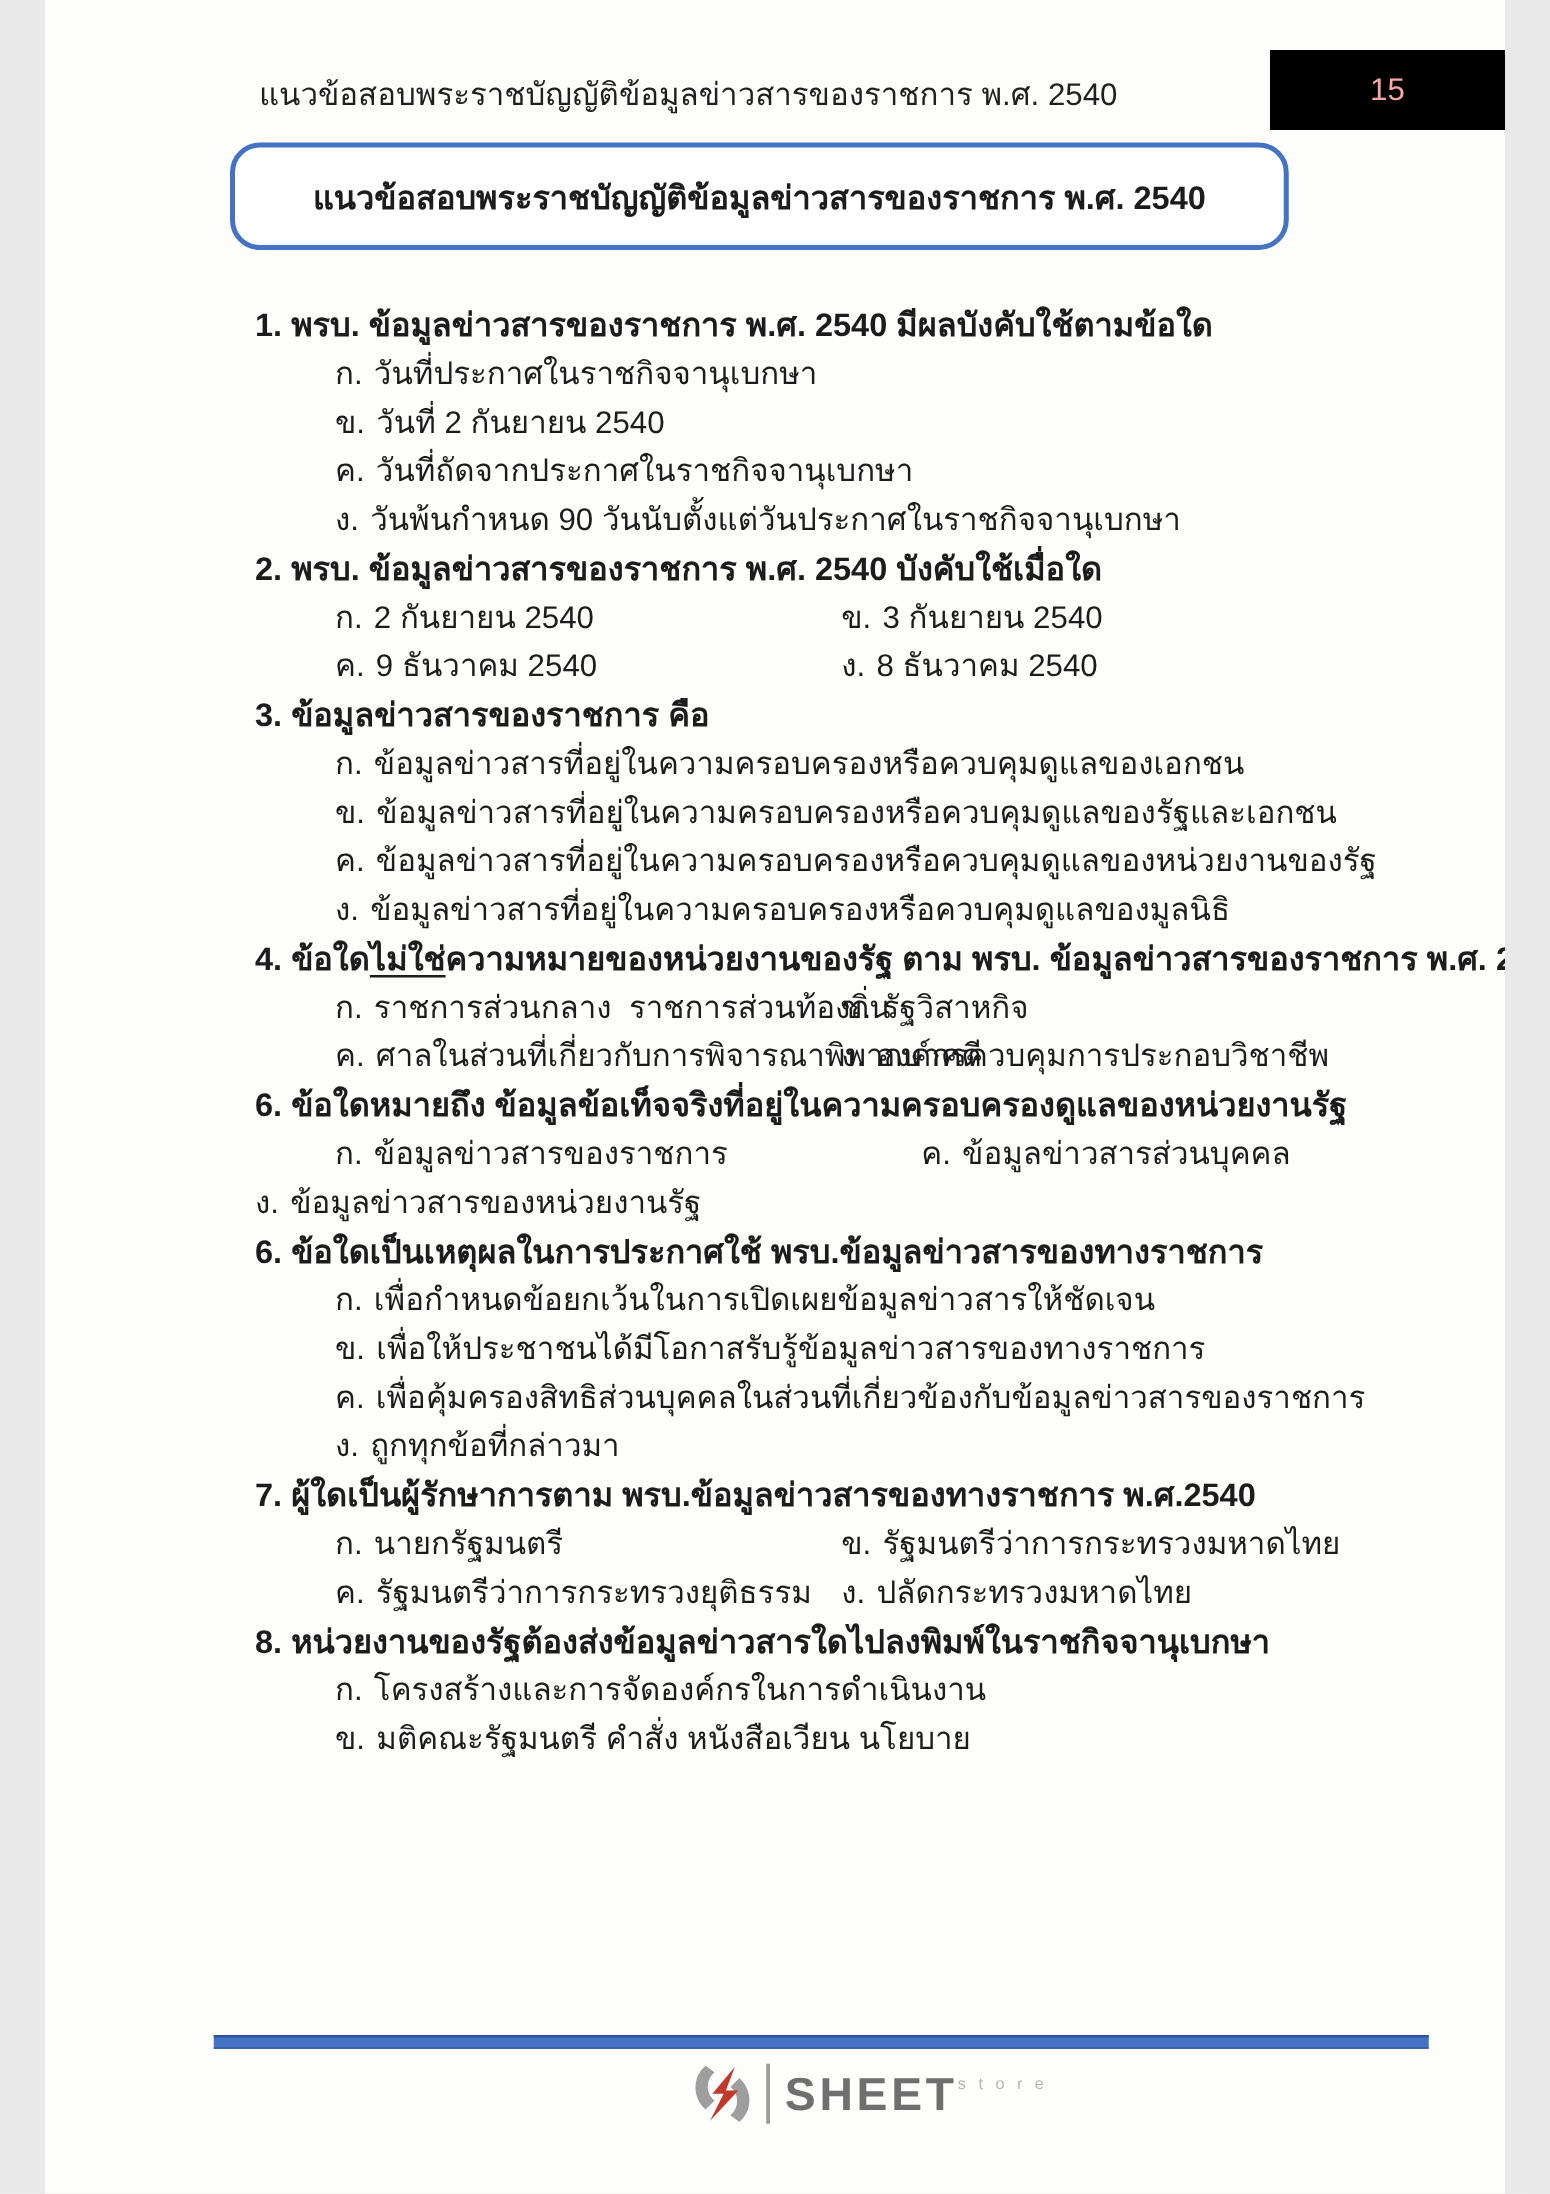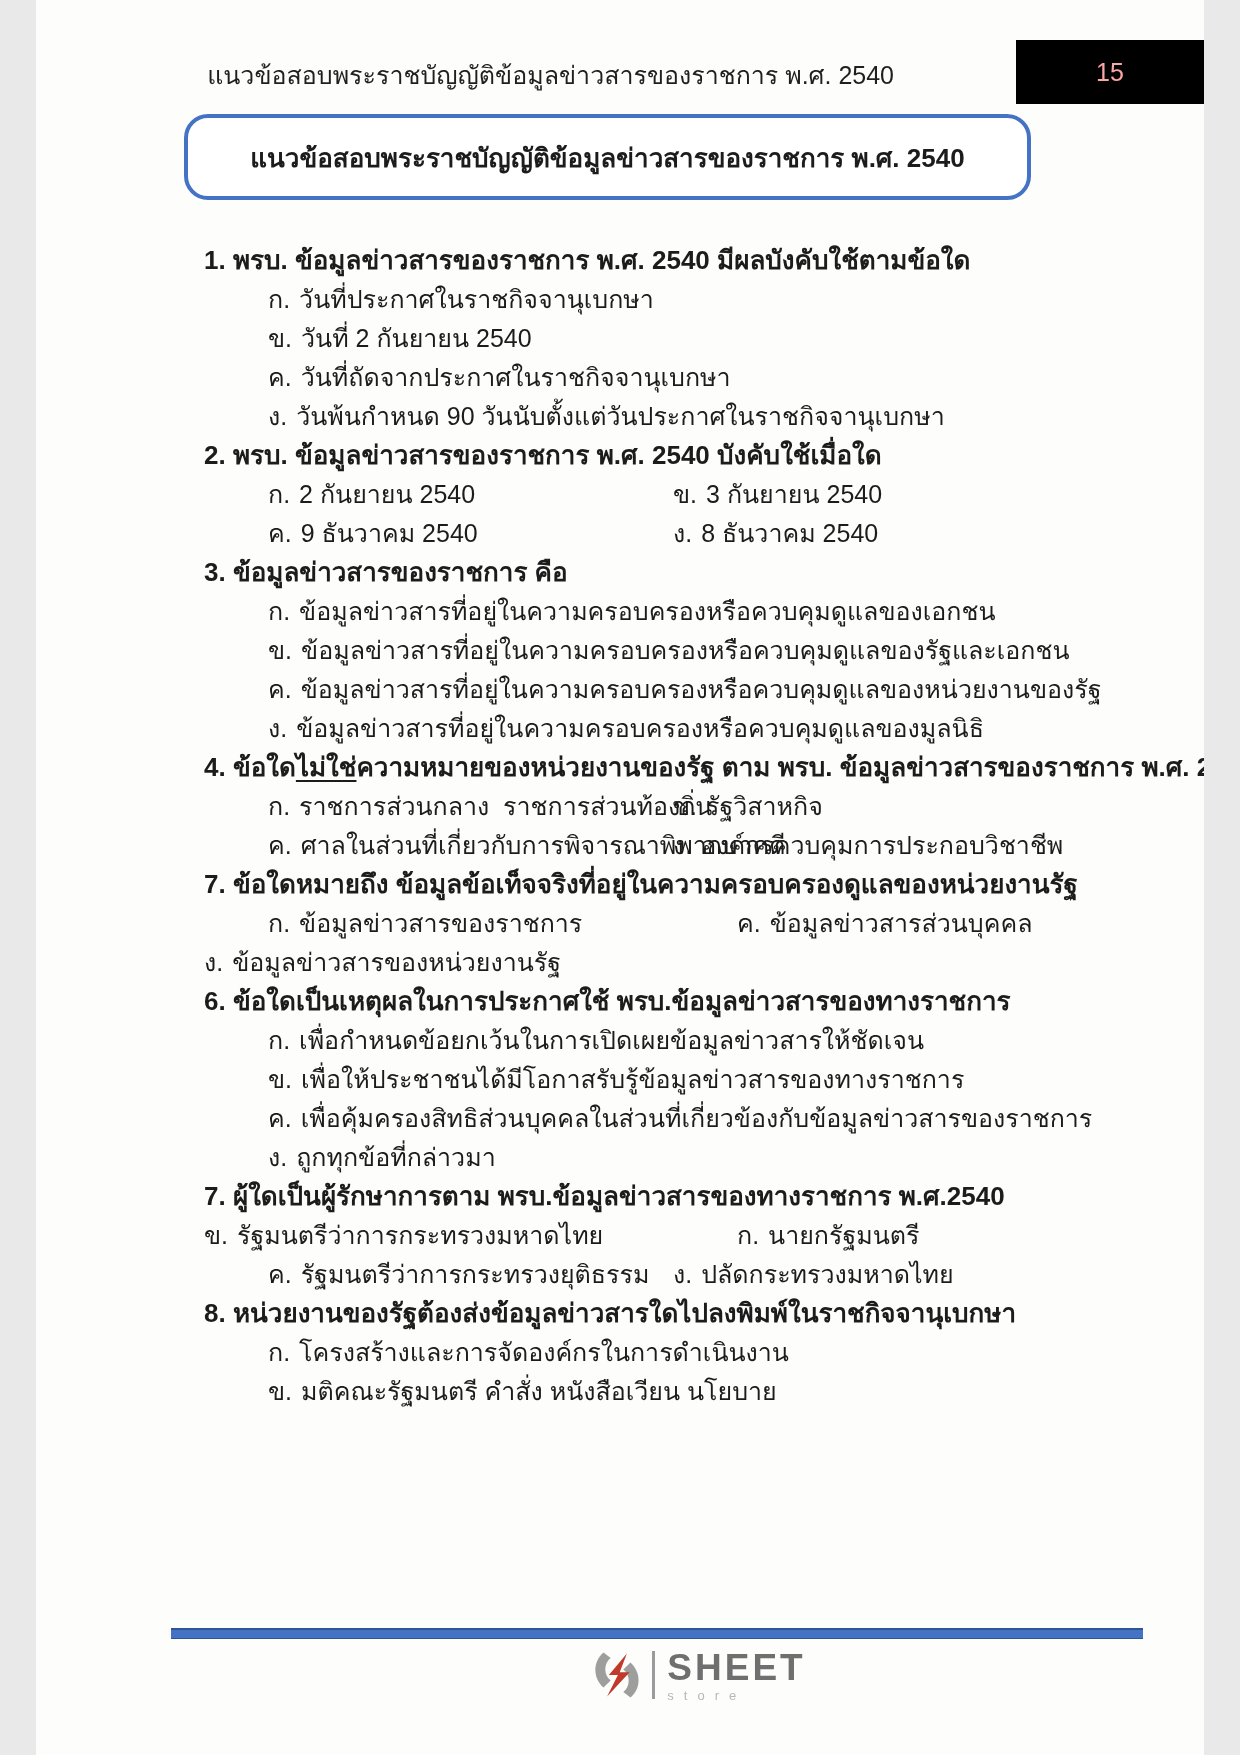--- a/index.html
+++ b/index.html
@@ -70,21 +70,21 @@
     border-bottom:1px solid #2f5597;
   }
   .logo{
     position:absolute;top:1648px;left:0;width:1240px;
     display:flex;align-items:center;justify-content:center;
     transform:translateX(42px);
   }
   .logo-divider{
     width:3px;height:48px;background:#9b9b9b;margin:0 12px 0 8px;
   }
-  .logo-text{display:flex;flex-direction:column;justify-content:space-between;}
+  .logo-text{display:flex;flex-direction:row;justify-content:space-between;}
   .logo-sheet{
     font-size:37px;font-weight:700;color:#6f6f6f;
     letter-spacing:3px;line-height:1;
   }
   .logo-store{
     font-size:13px;color:#b7b7b7;
     letter-spacing:10px;line-height:1;margin-top:3px;
   }
 </style>
 </head>
@@ -165,21 +165,21 @@
         <div class="option">
           <span class="opt-letter">ค.</span><span class="opt-text">ศาลในส่วนที่เกี่ยวกับการพิจารณาพิพากษาคดี</span>
         </div>
         <div class="option right">
           <span class="opt-letter">ง.</span><span class="opt-text">องค์กรควบคุมการประกอบวิชาชีพ</span>
         </div>
       </div>
     </section>
 
     <section>
-      <h2 class="q-heading">7. ข้อใดหมายถึง ข้อมูลข้อเท็จจริงที่อยู่ในความครอบครองดูแลของหน่วยงานรัฐ</h2>
+      <h2 class="q-heading">6. ข้อใดหมายถึง ข้อมูลข้อเท็จจริงที่อยู่ในความครอบครองดูแลของหน่วยงานรัฐ</h2>
       <div class="two-col">
         <div class="option">
           <span class="opt-letter">ก.</span><span class="opt-text">ข้อมูลข่าวสารของราชการ</span>
         </div>
         <div class="option">
           <span class="opt-letter">ค.</span><span class="opt-text">ข้อมูลข่าวสารส่วนบุคคล</span>
         </div>
         <div class="option right">
           <span class="opt-letter">ง.</span><span class="opt-text">ข้อมูลข่าวสารของหน่วยงานรัฐ</span>
         </div>
@@ -198,25 +198,25 @@
         <span class="opt-letter">ค.</span><span class="opt-text">เพื่อคุ้มครองสิทธิส่วนบุคคลในส่วนที่เกี่ยวข้องกับข้อมูลข่าวสารของราชการ</span>
       </div>
       <div class="option">
         <span class="opt-letter">ง.</span><span class="opt-text">ถูกทุกข้อที่กล่าวมา</span>
       </div>
     </section>
 
     <section>
       <h2 class="q-heading">7. ผู้ใดเป็นผู้รักษาการตาม พรบ.ข้อมูลข่าวสารของทางราชการ พ.ศ.2540</h2>
       <div class="two-col">
+        <div class="option">
+          <span class="opt-letter">ก.</span><span class="opt-text">นายกรัฐมนตรี</span>
+        </div>
         <div class="option right">
           <span class="opt-letter">ข.</span><span class="opt-text">รัฐมนตรีว่าการกระทรวงมหาดไทย</span>
-        </div>
-        <div class="option">
-          <span class="opt-letter">ก.</span><span class="opt-text">นายกรัฐมนตรี</span>
         </div>
         <div class="option">
           <span class="opt-letter">ค.</span><span class="opt-text">รัฐมนตรีว่าการกระทรวงยุติธรรม</span>
         </div>
         <div class="option right">
           <span class="opt-letter">ง.</span><span class="opt-text">ปลัดกระทรวงมหาดไทย</span>
         </div>
       </div>
     </section>
 

